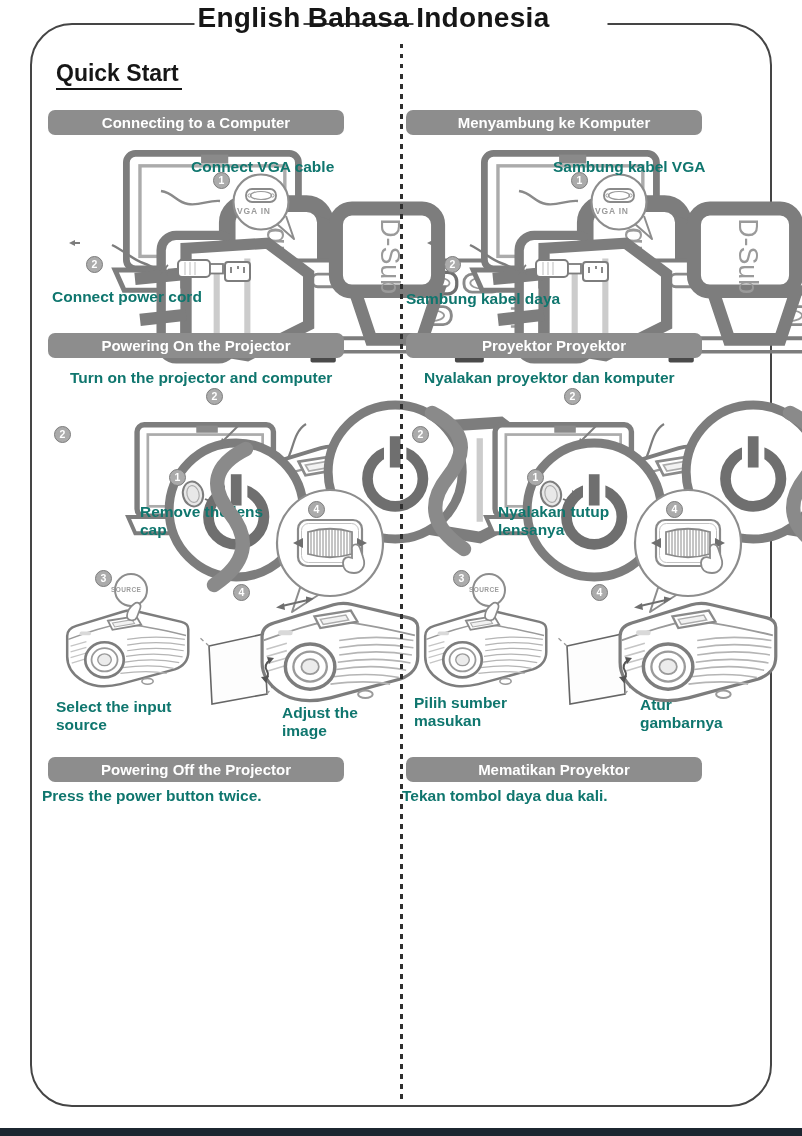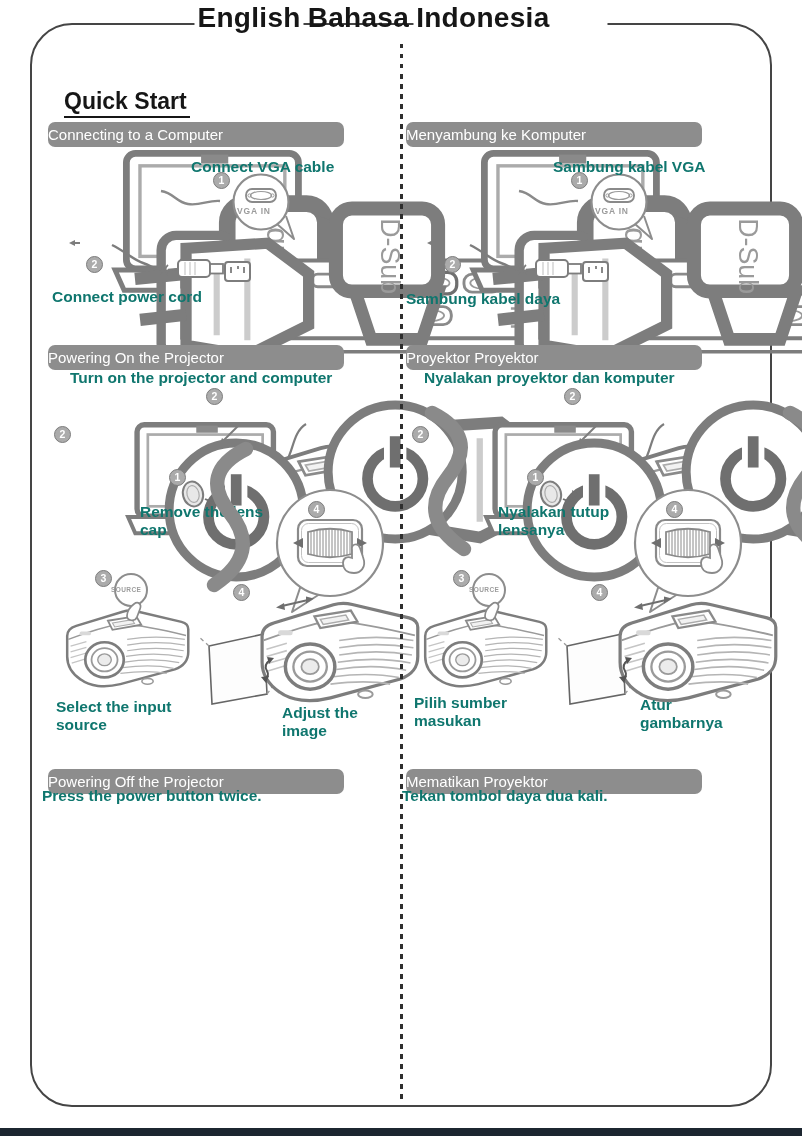--- a/index.html
+++ b/index.html
@@ -19,26 +19,26 @@
   .page-title .seg.mid{background:transparent;padding:0 4px}
   .page-title .seg.last{padding-right:58px}
   .vline{
     position:absolute;left:400px;top:44px;height:1058px;width:2.6px;z-index:4;
     background:repeating-linear-gradient(to bottom,#2e2e2e 0 4.5px,transparent 4.5px 10px);
   }
   .footer-bar{position:absolute;left:0;bottom:0;width:802px;height:8px;background:var(--footer,#1c2630)}
   .col{position:absolute;top:60px;width:352px;height:775px}
   .col.left{left:48px}.col.right{left:406px}
   .col-heading{
-    position:absolute;left:16px;top:0;font-size:23px;font-weight:700;
-    border-bottom:2.5px solid #161616;padding:0 3px 1px 0;margin-top:28px;
+    position:absolute;left:8px;top:0;font-size:23px;font-weight:700;
+    border-bottom:2.5px solid #161616;padding:0 3px 1px 0;
   }
   .banner{
     position:absolute;left:0;width:296px;height:25px;background:var(--banner,#8d8d8d);
-    border-radius:7px;color:#fff;font-size:15px;font-weight:400;text-align:left;line-height:26px;margin-top:12px;
+    border-radius:7px;color:#fff;font-size:15px;font-weight:700;text-align:center;line-height:26px;
   }
   .b1{top:50px}.b2{top:273px}.b3{top:697px}
   .lbl{position:absolute;font-size:15.5px;font-weight:700;line-height:1.18;white-space:pre-line;color:#0f766e}
   .step{
     position:absolute;width:15px;height:15px;border-radius:50%;background:#ababab;
     border:1.5px solid #7d7d7d;color:#fff;font-size:10.5px;font-weight:700;
     text-align:center;line-height:15px;z-index:3;
   }
   .callout-txt{position:absolute;color:#9c9c9c;font-weight:700;z-index:3;text-align:left}
   .illus{position:absolute}

